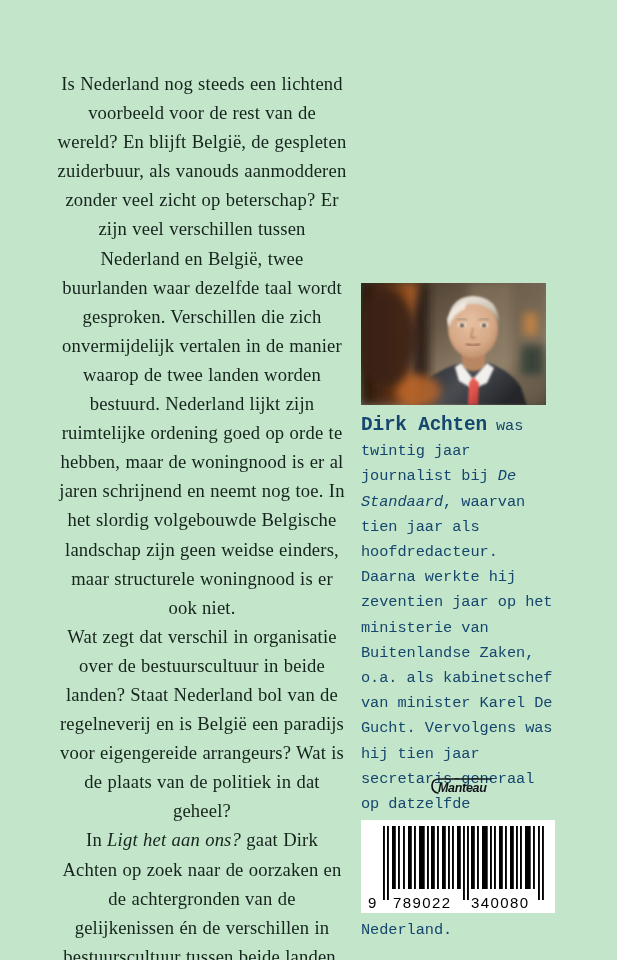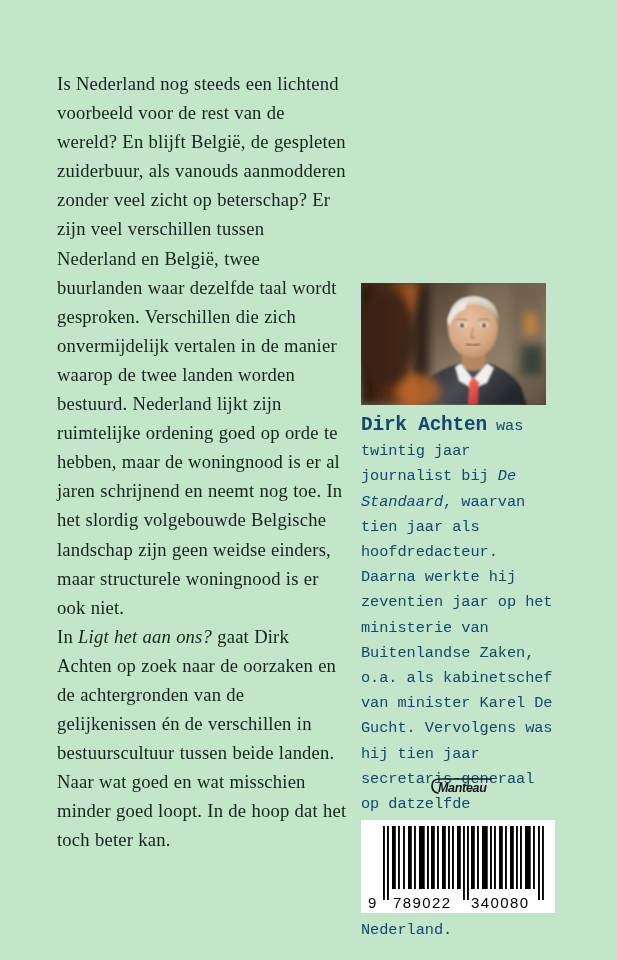--- a/index.html
+++ b/index.html
@@ -31,20 +31,21 @@
     font-size: 18.6px;
     line-height: 29.1px;
     color: #15241c;
     letter-spacing: 0.01em;
     word-spacing: 0.02em;
     text-align: left;
     -webkit-font-smoothing: antialiased;
   }
   .blurb p {
     margin: 0;
+    text-align: center;
   }
   .blurb em {
   }
 
   
   .photo {
     position: absolute;
     left: 361px;
     top: 283px;
     width: 185px;
@@ -114,20 +115,21 @@
     height: 100%;
   }
 </style>
 </head>
 <body>
 
 <div class="cover">
 
   <div class="blurb">
     <p>Is Nederland nog steeds een lichtend voorbeeld voor de rest van de wereld? En blijft België, de gespleten zuiderbuur, als vanouds aanmodderen zonder veel zicht op beterschap? Er zijn veel verschillen tussen Nederland en België, twee buurlanden waar dezelfde taal wordt gesproken. Verschillen die zich onvermijdelijk vertalen in de manier waarop de twee landen worden bestuurd. Nederland lijkt zijn ruimtelijke ordening goed op orde te hebben, maar de woningnood is er al jaren schrijnend en neemt nog toe. In het slordig volgebouwde Belgische landschap zijn geen weidse einders, maar structurele woningnood is er ook niet.</p>
+    <p>Wat zegt dat verschil in organisatie over de bestuurscultuur in beide landen? Staat Nederland bol van de regelneverij en is België een paradijs voor eigengereide arrangeurs? Wat is de plaats van de politiek in dat geheel?</p>
     <p><span>In </span><em>Ligt het aan ons?</em><span> gaat Dirk Achten op zoek naar de oorzaken en de achtergronden van de gelijkenissen én de verschillen in bestuurscultuur tussen beide landen. Naar wat goed en wat misschien minder goed loopt. In de hoop dat het toch beter kan.</span></p>
   </div>
 
   <div class="photo">
     <svg viewBox="0 0 185 122" preserveAspectRatio="none">
       <defs>
         <linearGradient id="bgWall" x1="0" y1="0" x2="1" y2="1">
           <stop offset="0%" stop-color="#3c3126"></stop>
           <stop offset="40%" stop-color="#6b5b49"></stop>
           <stop offset="72%" stop-color="#9a8a74"></stop>

